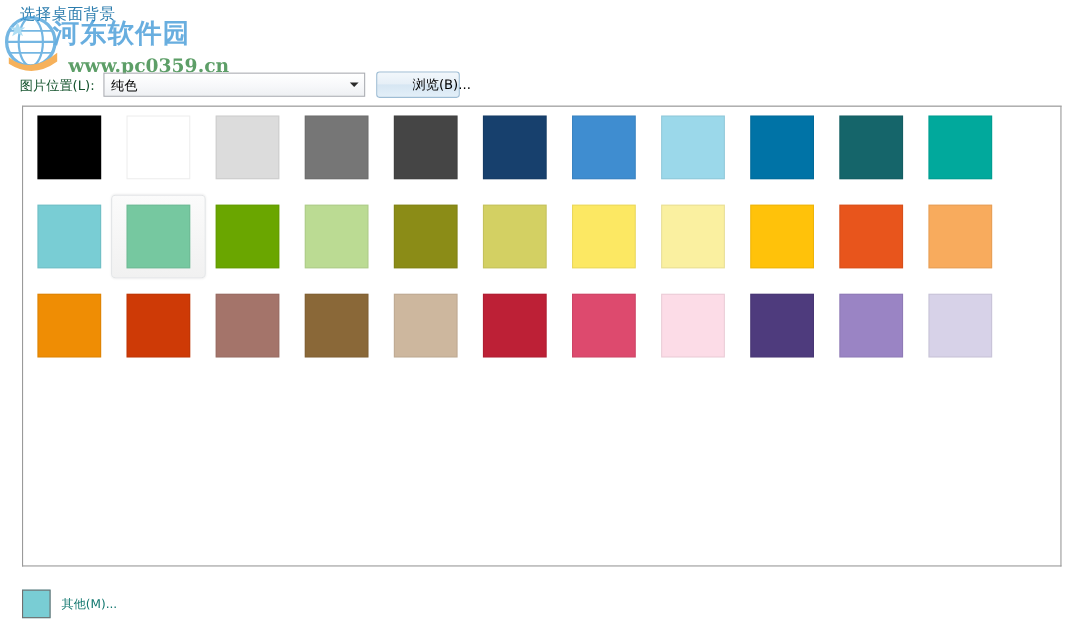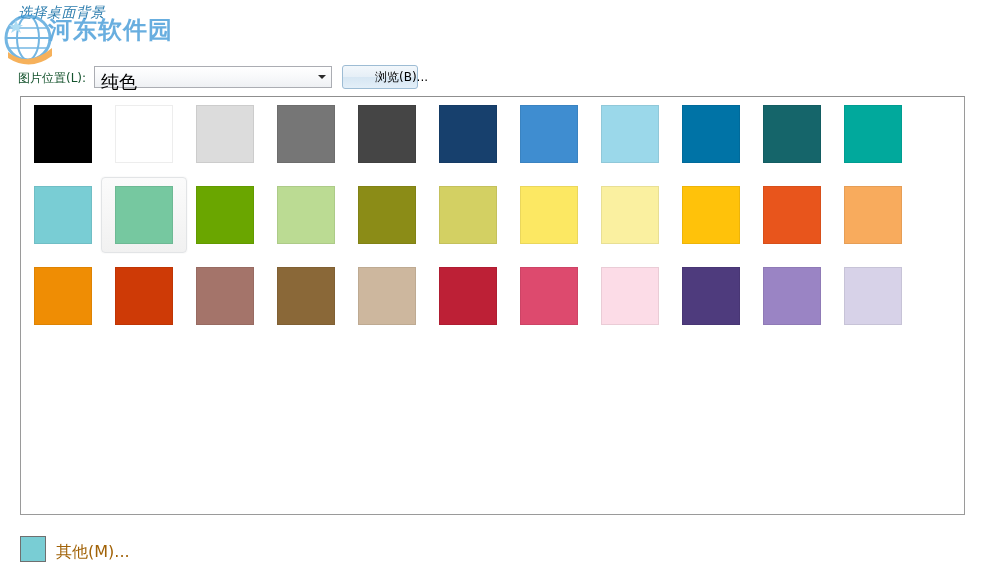--- a/index.html
+++ b/index.html
@@ -17,21 +17,20 @@
     position: relative;
   }
 
   
   #header {
     position: absolute;
     left: 0;
     top: 0;
     width: 914px;
     height: 60px;
-    font-style: italic;
   }
   #page-title {
     position: absolute;
     left: 18px;
     top: 4px;
     font-size: 14px;
     color: #2b7cad;
     letter-spacing: 0.5px;
     white-space: nowrap;
   }
@@ -104,21 +103,21 @@
     width: 238px;
     height: 22px;
     border: 1px solid #abadb3;
     background: linear-gradient(to bottom, #ffffff 0%, #f7f8fa 55%, #eef0f3 100%);
     box-sizing: border-box;
   }
   #position-select-value {
     position: absolute;
     left: 6px;
     top: 3px;
-    font-size: 18px;
+    font-size: 12px;
     color: #000;
     white-space: nowrap;
   }
   #position-select-arrow {
     position: absolute;
     right: 5px;
     top: 8px;
     width: 0;
     height: 0;
     border-left: 4px solid transparent;
@@ -211,22 +210,22 @@
     top: 0;
     width: 26px;
     height: 26px;
     border: 1px solid #6f6f6f;
     box-sizing: border-box;
   }
   #other-link {
     position: absolute;
     left: 36px;
     top: 6px;
-    font-size: 16px;
-    color: #a16207;
+    font-size: 11px;
+    color: #0f766e;
     white-space: nowrap;
     cursor: pointer;
   }
 </style>
 </head>
 <body>
 
 <div id="header">
   <div id="page-title">选择桌面背景</div>
 </div>
@@ -235,20 +234,21 @@
   <svg id="watermark-logo" viewBox="0 0 56 52">
     <circle cx="26" cy="24" r="22" fill="none" stroke="#3f9bd8" stroke-width="3"></circle>
     <ellipse cx="26" cy="24" rx="11" ry="22" fill="none" stroke="#3f9bd8" stroke-width="2"></ellipse>
     <line x1="4" y1="24" x2="48" y2="24" stroke="#3f9bd8" stroke-width="2"></line>
     <line x1="7" y1="14" x2="45" y2="14" stroke="#3f9bd8" stroke-width="1.6"></line>
     <line x1="7" y1="34" x2="45" y2="34" stroke="#3f9bd8" stroke-width="1.6"></line>
     <path d="M6 38 Q26 54 50 34 L50 42 Q28 58 6 44 Z" fill="#f3941d"></path>
     <polygon points="14,6 16,11 21,11 17,14 19,19 14,16 9,19 11,14 7,11 12,11" fill="#8fd0ef"></polygon>
   </svg>
   <div id="watermark-cn-text">河东软件园</div>
+  <div id="watermark-url">www.pc0359.cn</div>
 </div>
 
 <div id="position-row">
   <div id="position-label">图片位置(L):</div>
   <div id="position-select">
     <span id="position-select-value">纯色</span>
     <span id="position-select-arrow"></span>
   </div>
   <div id="browse-button">浏览(B)...</div>
 </div>

